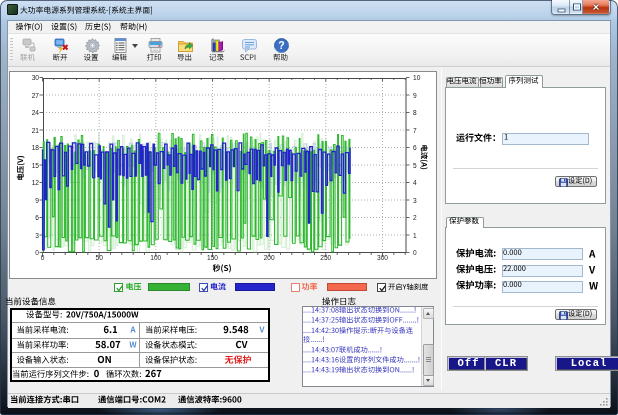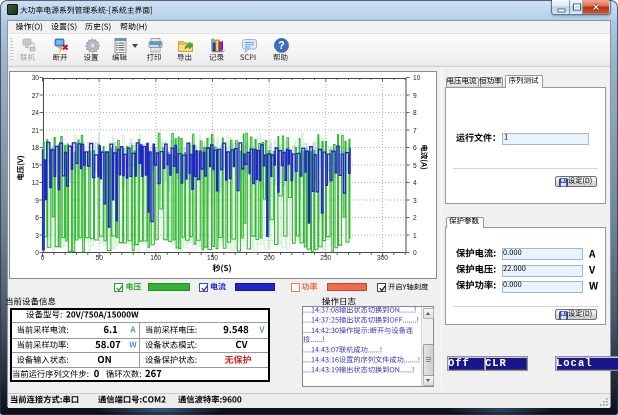--- a/index.html
+++ b/index.html
@@ -39,21 +39,21 @@
 .arr{width:0;height:0;position:absolute;left:2.5px}
 #tabc1{position:absolute;left:436.5px;top:66px;width:161px;height:117px;background:#fff;border:1px solid #919b9c}
 #tabc2{position:absolute;left:436.5px;top:206px;width:161px;height:98px;background:#fff;border:1px solid #919b9c}
 .tab{position:absolute;border:1px solid #919b9c;border-bottom:none;border-radius:2px 2px 0 0;background:linear-gradient(180deg,#f4f4f4,#e2e2e2 70%,#d6d6d6)}
 .tab.on{background:#fff}
 .inp{position:absolute;background:#e9f3fd;border:1px solid #a3b8cc}
 .sep{position:absolute;height:1px;background:#d4d4d4;width:145px;left:445px}
 .btn{position:absolute;width:42px;height:11px;border:1px solid #707070;border-radius:2px;background:linear-gradient(180deg,#f4f4f4 0%,#ebebeb 45%,#dcdcdc 50%,#cfcfcf 100%)}
 .flop{position:absolute;left:3px;top:1px}
 .nbt{position:absolute;top:335px;height:15px;background:#17178a;border:1px solid #8f8f8f;box-shadow:inset 1px 1px 0 rgba(255,255,255,.75),inset -1px -1px 0 rgba(90,90,90,.6);
-color:#fff;font-family:"Liberation Mono",monospace;font-weight:bold;font-size:10.5px;text-align:left;line-height:13px;letter-spacing:1px}
+color:#fff;font-family:"Liberation Mono",monospace;font-weight:bold;font-size:10.5px;text-align:center;line-height:13px;letter-spacing:1px}
 #statusbar{position:absolute;left:0;top:372px;width:602px;height:15px;background:#ededed;border-top:1px solid #c9c9c9}
 #txt{position:absolute;left:0;top:0;pointer-events:none;z-index:60}
 #bglow{position:absolute;left:0;top:404px;width:618px;height:11px;background:radial-gradient(ellipse 90px 9px at 160px 6px,rgba(95,145,205,.55),rgba(95,145,205,0) 70%),radial-gradient(ellipse 75px 9px at 500px 6px,rgba(95,145,205,.4),rgba(95,145,205,0) 70%)}
 </style></head><body>
 <div id="win">
   <div id="bglow"></div>
   <div id="appico"></div>
   <div id="wbtns">
     <div class="wb mn">
         <svg width="19" height="15">

